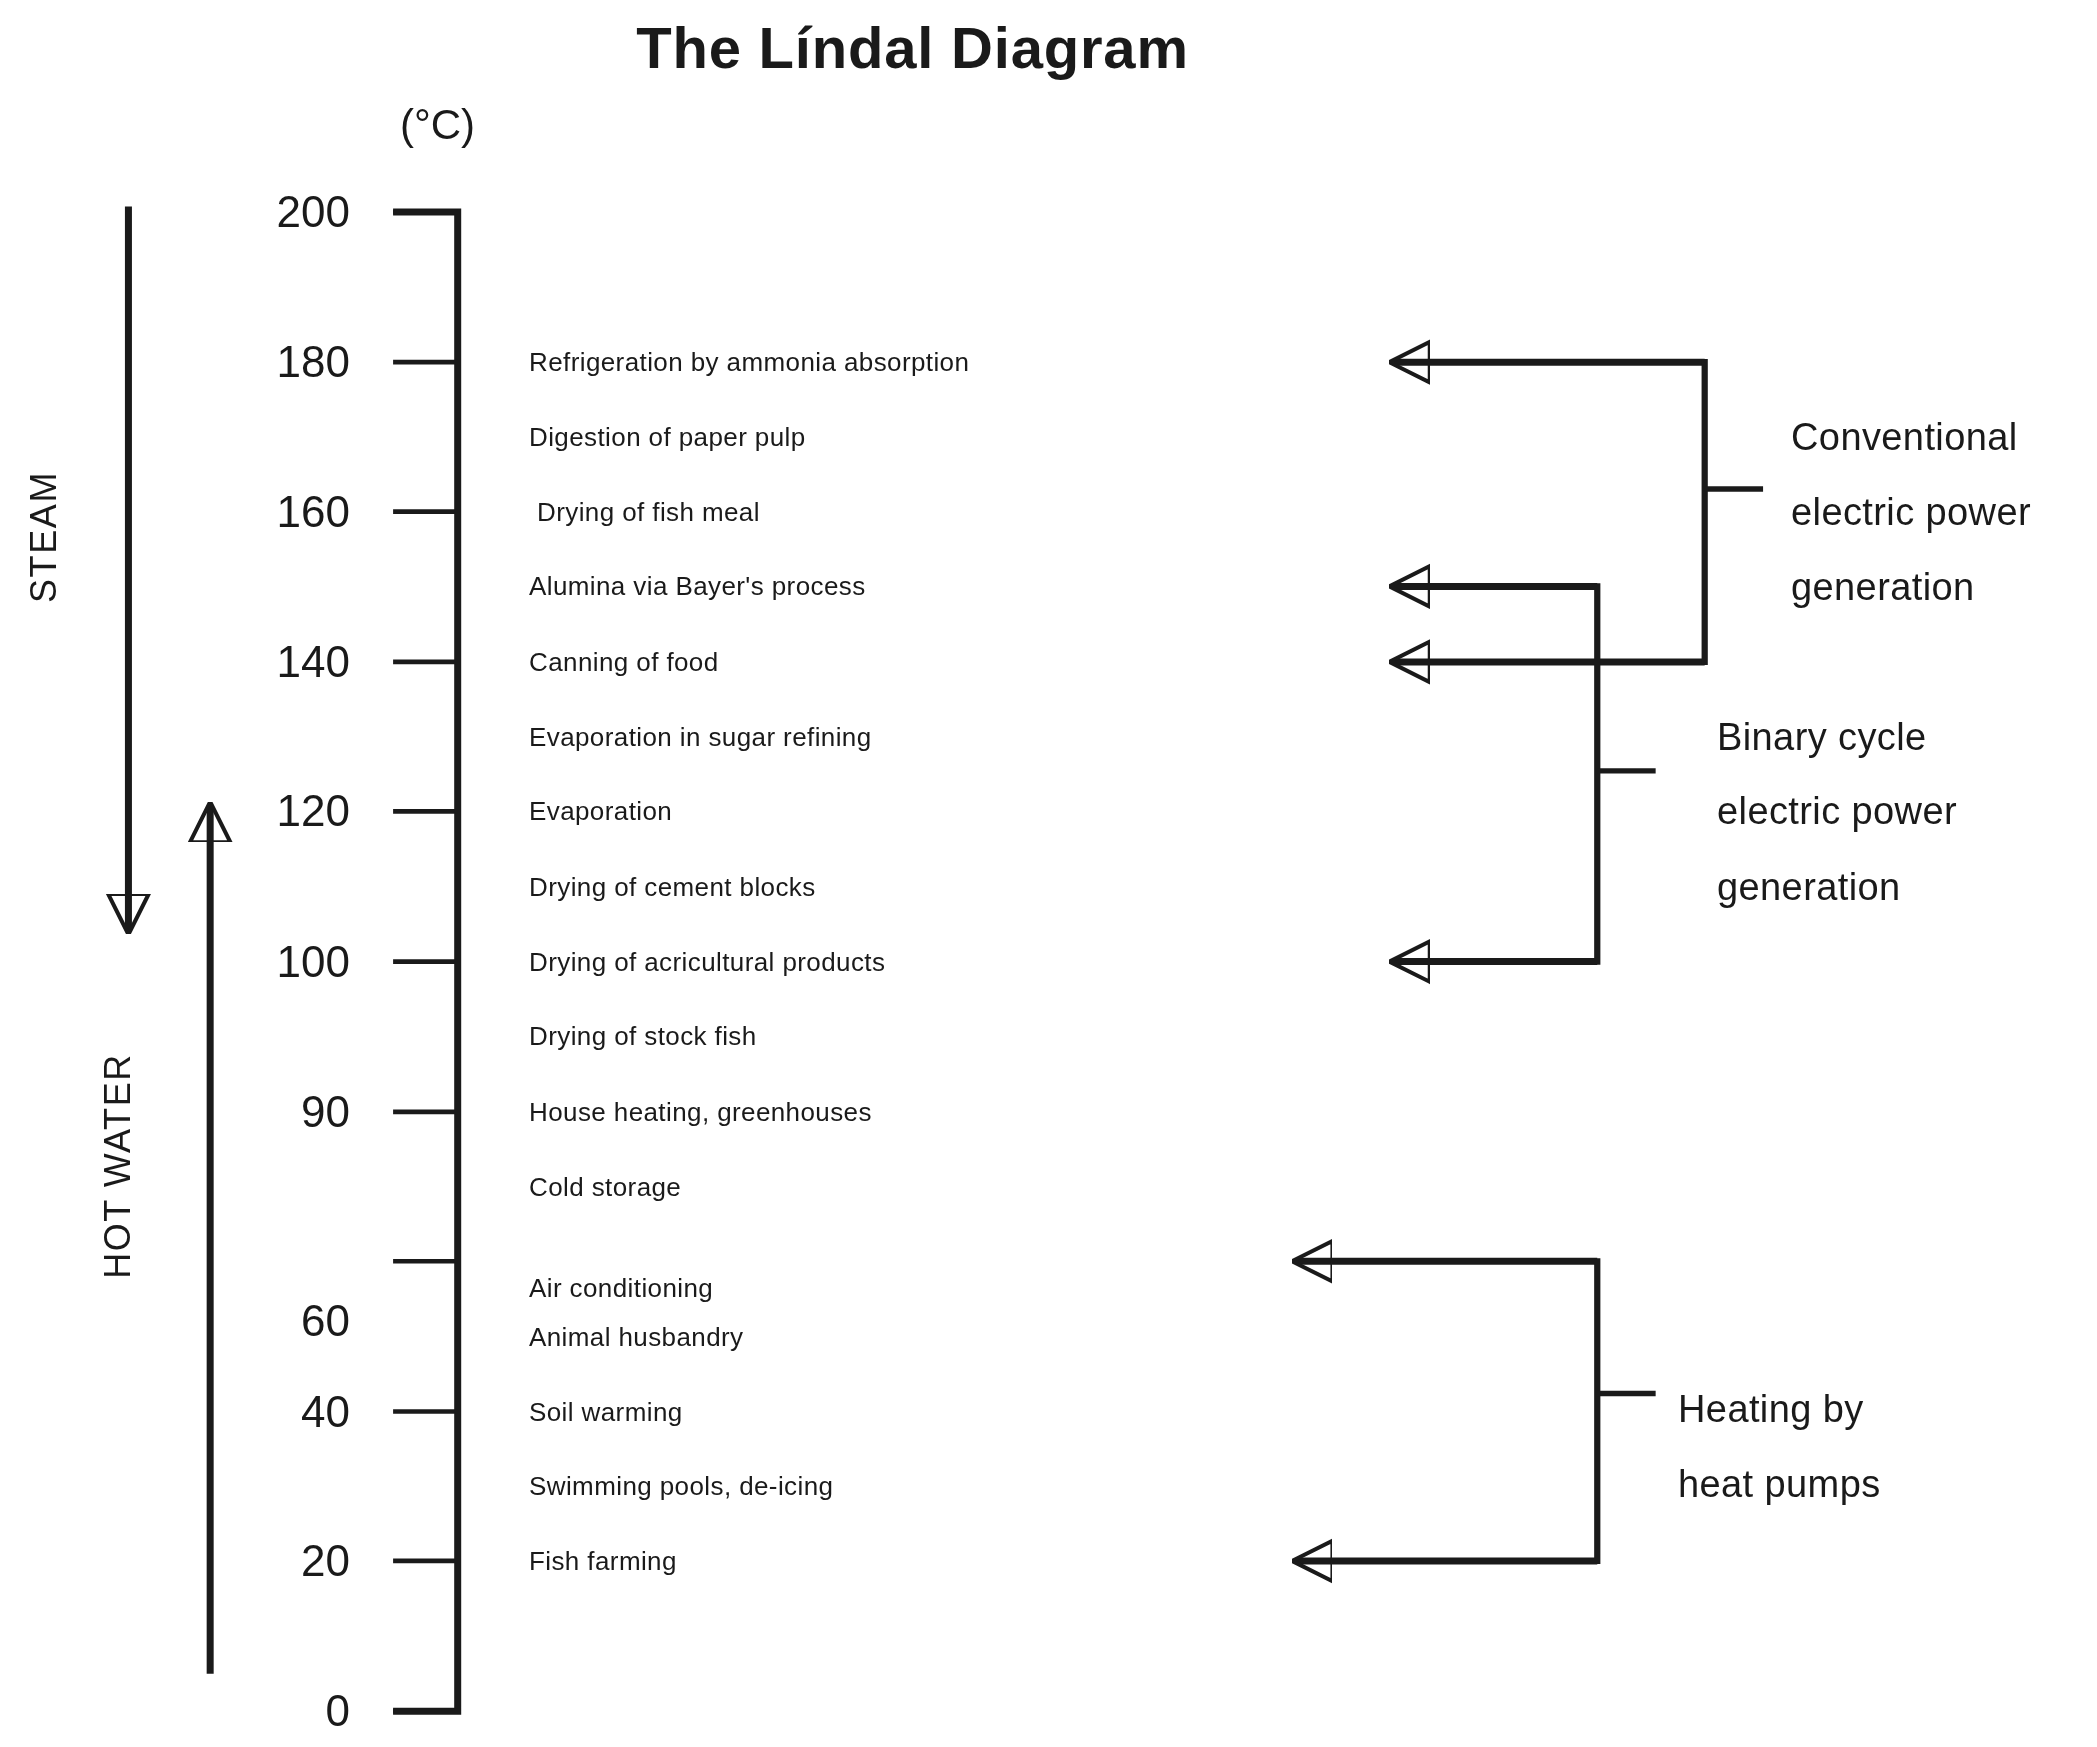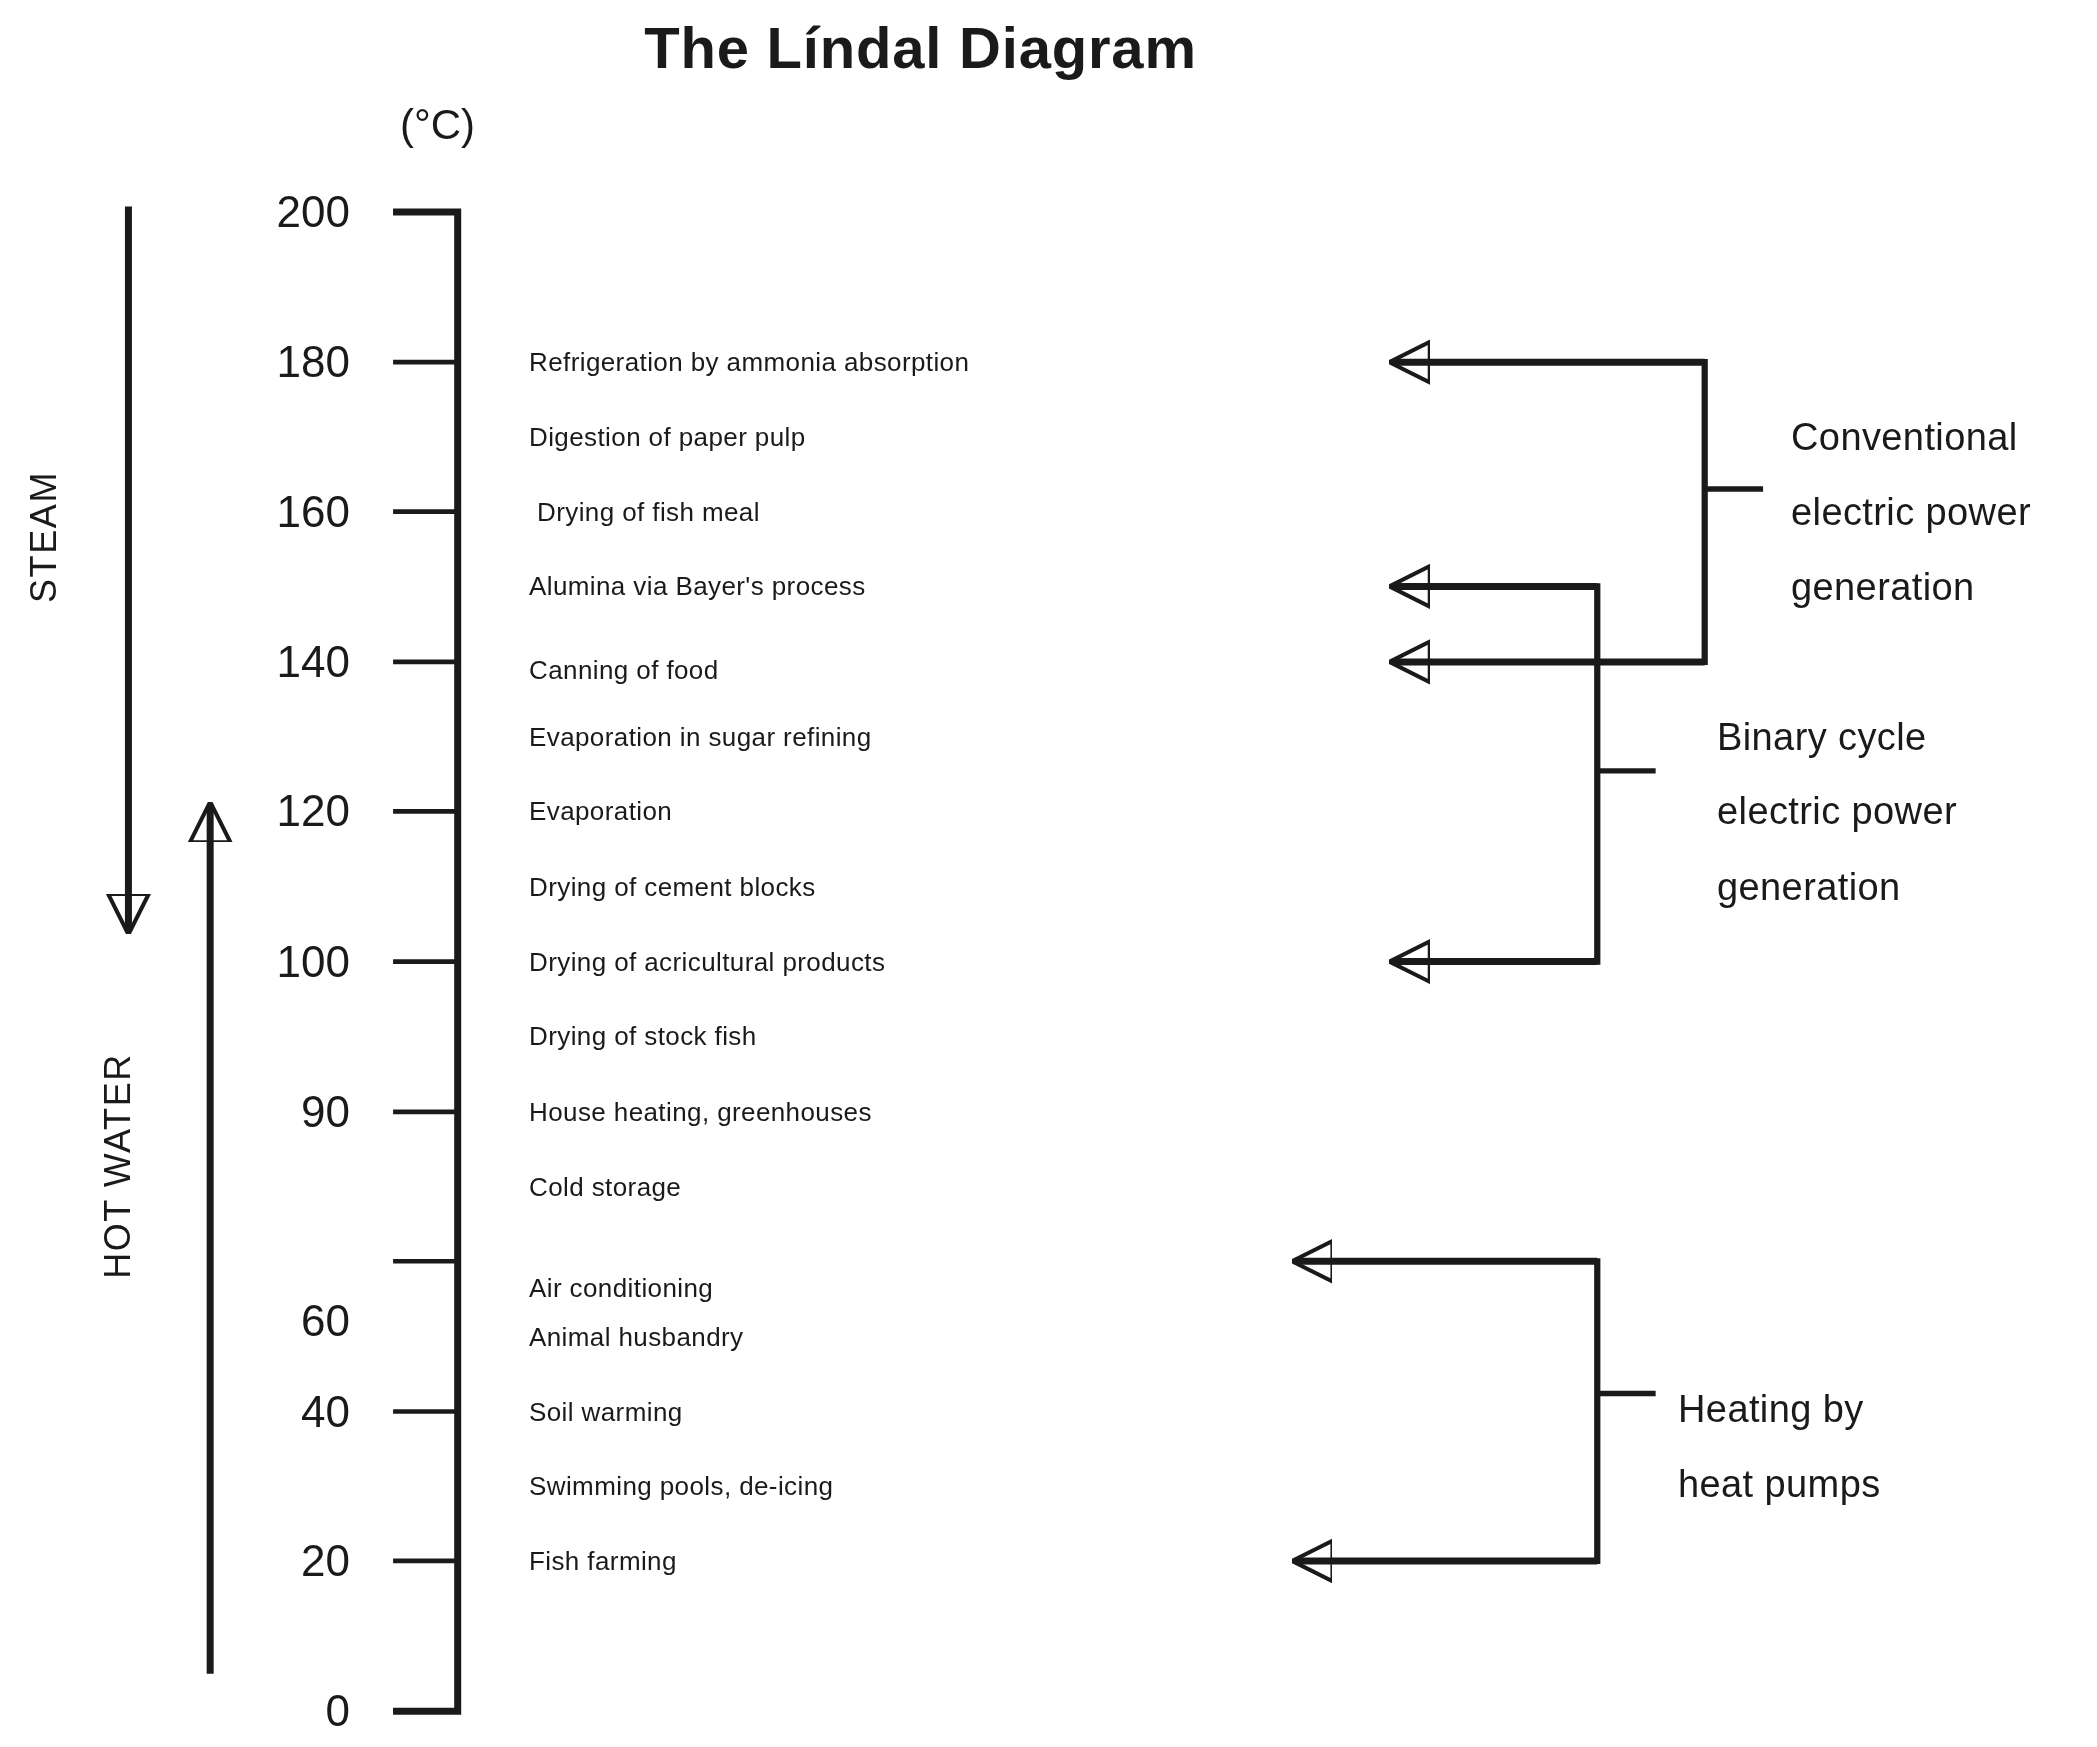--- a/index.html
+++ b/index.html
@@ -6,21 +6,21 @@
   .canvas{
     position:relative;
     width:2097px;height:1748px;
     background:#ffffff;
     font-family:"Liberation Sans", sans-serif;
     color:#1a1a1a;
     overflow:hidden;
   }
   .abs{position:absolute;}
   .title{
-    top:14px;left:8px;width:1825px;
+    top:14px;left:0;width:1825px;
     text-align:center;
     font-size:58px;font-weight:bold;
     letter-spacing:0.8px;
   }
   .unit-label{
     top:101px;left:352px;width:171px;
     text-align:center;font-size:42px;
   }
   .tick-label{
     left:132px;width:218px;height:50px;line-height:50px;
@@ -103,21 +103,21 @@
       <div class="abs tick-label" style="top: 1296px;">60</div>
       <div class="abs tick-label" style="top: 1387px;">40</div>
       <div class="abs tick-label" style="top: 1536px;">20</div>
       <div class="abs tick-label" style="top: 1686px;">0</div>
     </div>
   <div id="gen-apps">
       <div class="abs app-label" style="top: 337px;">Refrigeration by ammonia absorption</div>
       <div class="abs app-label" style="top: 412px;">Digestion of paper pulp</div>
       <div class="abs app-label" style="top: 487px; margin-left: 8px;">Drying of fish meal</div>
       <div class="abs app-label" style="top: 561px;">Alumina via Bayer's process</div>
-      <div class="abs app-label" style="top: 637px; margin-top: 8px;">Canning of food</div>
+      <div class="abs app-label" style="top: 637px;">Canning of food</div>
       <div class="abs app-label" style="top: 712px;">Evaporation in sugar refining</div>
       <div class="abs app-label" style="top: 786px;">Evaporation</div>
       <div class="abs app-label" style="top: 862px;">Drying of cement blocks</div>
       <div class="abs app-label" style="top: 937px;">Drying of acricultural products</div>
       <div class="abs app-label" style="top: 1011px;">Drying of stock fish</div>
       <div class="abs app-label" style="top: 1087px;">House heating, greenhouses</div>
       <div class="abs app-label" style="top: 1162px;">Cold storage</div>
       <div class="abs app-label" style="top: 1236px; margin-top: 27px;">Air conditioning</div>
       <div class="abs app-label" style="top: 1312px;">Animal husbandry</div>
       <div class="abs app-label" style="top: 1387px;">Soil warming</div>

